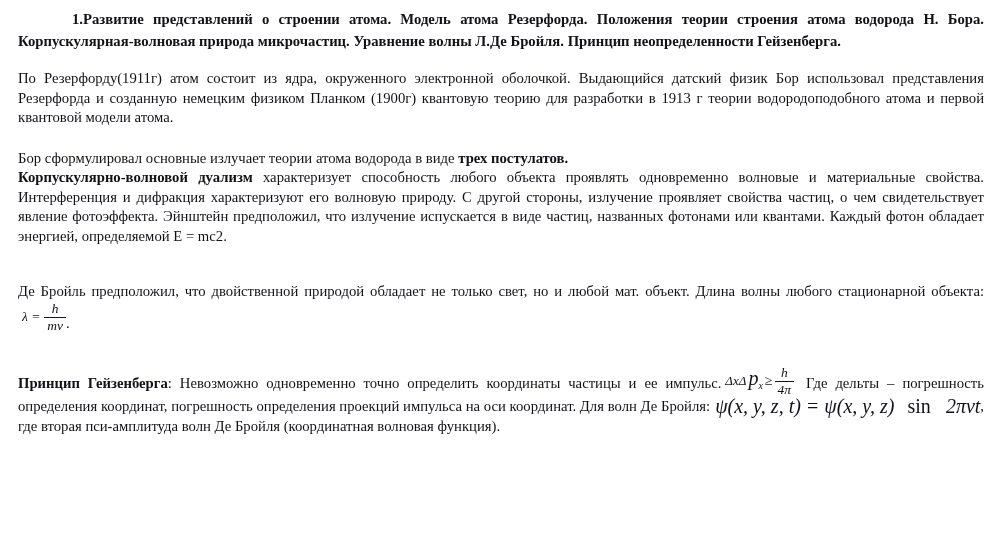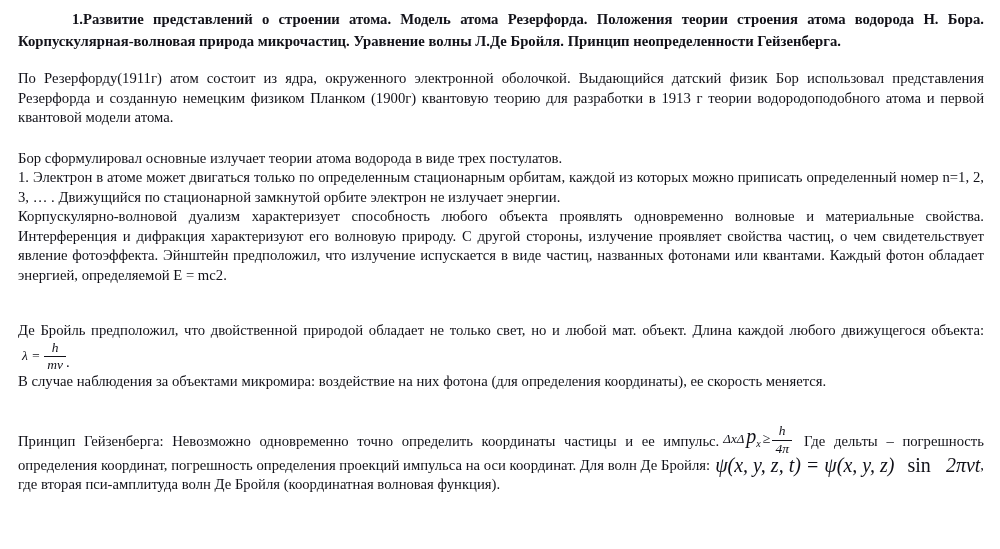--- a/index.html
+++ b/index.html
@@ -26,21 +26,21 @@
   }
   .title {
     font-weight: bold;
     text-indent: 54px;
     line-height: 22px;
   }
   .sp-md { height: 17px; }
   .sp-lg { height: 21px; }
   .sp-xl { height: 36px; }
   .sp-xxl { height: 33px; }
-  b { font-weight: normal; }
+  b { font-weight: bold; }
 
   
   .formula {
     display: inline-block;
     white-space: nowrap;
     font-family: "Liberation Serif", serif;
   }
   .f-it { font-style: italic; }
   .frac {
     display: inline-block;
@@ -96,29 +96,27 @@
   <p class="title"><span>1.Развитие представлений о строении атома. Модель атома Резерфорда. Положения теории строения атома водорода  Н. Бора. Корпускулярная-волновая природа микрочастиц. Уравнение волны Л.Де Бройля. Принцип неопределенности Гейзенберга.</span></p>
 
   <div class="sp-md"></div>
 
   <p><span>По Резерфорду(1911г) атом состоит из ядра, окруженного электронной оболочкой. Выдающийся датский физик Бор использовал представления Резерфорда и созданную немецким физиком Планком (1900г) квантовую теорию для разработки в 1913 г теории водородоподобного атома и первой квантовой модели атома.</span></p>
 
   <div class="sp-lg"></div>
 
   <p><span>Бор сформулировал основные излучает теории атома водорода в виде </span><b>трех постулатов.</b></p>
 
-  <p><span>1. Электрон в атоме может двигаться только по определенным стационарным орбитам, каждой из которых можно приписать определенный номер n=1, 2, 3, … . Движущийся по стационарной замкнутой орбите электрон не излучает энергии.</span></p>
 
 
 
   <p><b>Корпускулярно-волновой дуализм</b><span> характеризует способность любого объекта проявлять одновременно волновые и материальные свойства. Интерференция и дифракция характеризуют его волновую природу. С другой стороны, излучение проявляет свойства частиц, о чем свидетельствует явление фотоэффекта. Эйнштейн предположил, что излучение испускается в виде частиц, названных фотонами или квантами. Каждый фотон обладает энергией, определяемой Е = mc2.</span></p>
 
   <div class="sp-xl"></div>
 
-  <p><span>Де Бройль предположил, что двойственной природой обладает не только свет, но и любой мат. объект. Длина каждой любого движущегося объекта: </span><span class="formula f-lambda"><span class="f-it">λ =</span><span class="frac"><span class="num f-it">h</span><span class="den f-it">mv</span></span></span><span>.</span></p>
+  <p><span>Де Бройль предположил, что двойственной природой обладает не только свет, но и любой мат. объект. Длина волны любого стационарной объекта: </span><span class="formula f-lambda"><span class="f-it">λ =</span><span class="frac"><span class="num f-it">h</span><span class="den f-it">mv</span></span></span><span>.</span></p>
 
-  <p><span>В случае наблюдения за объектами микромира: воздействие на них фотона (для определения координаты), ее скорость меняется.</span></p>
 
   <div class="sp-xxl"></div>
 
   <p><b>Принцип Гейзенберга</b><span>: Невозможно одновременно точно определить координаты частицы и ее импульс.</span><span class="formula f-heis"><span class="f-it">ΔxΔ</span><span class="f-p">p</span><sub>x</sub><span class="f-rel">≥</span><span class="frac"><span class="num">h</span><span class="den">4π</span></span></span><span>Где дельты – погрешность определения координат, погрешность определения проекций импульса на оси координат. Для волн Де Бройля:</span><span class="formula f-psi"><span class="f-it">ψ(x, y, z, t) = ψ(x, y, z)</span><span class="f-sin">sin</span><span class="f-it f-arg">2πνt</span></span><span>, где вторая пси-амплитуда волн Де Бройля (координатная волновая функция).</span></p>
 
 </div>
 
 </body></html>

